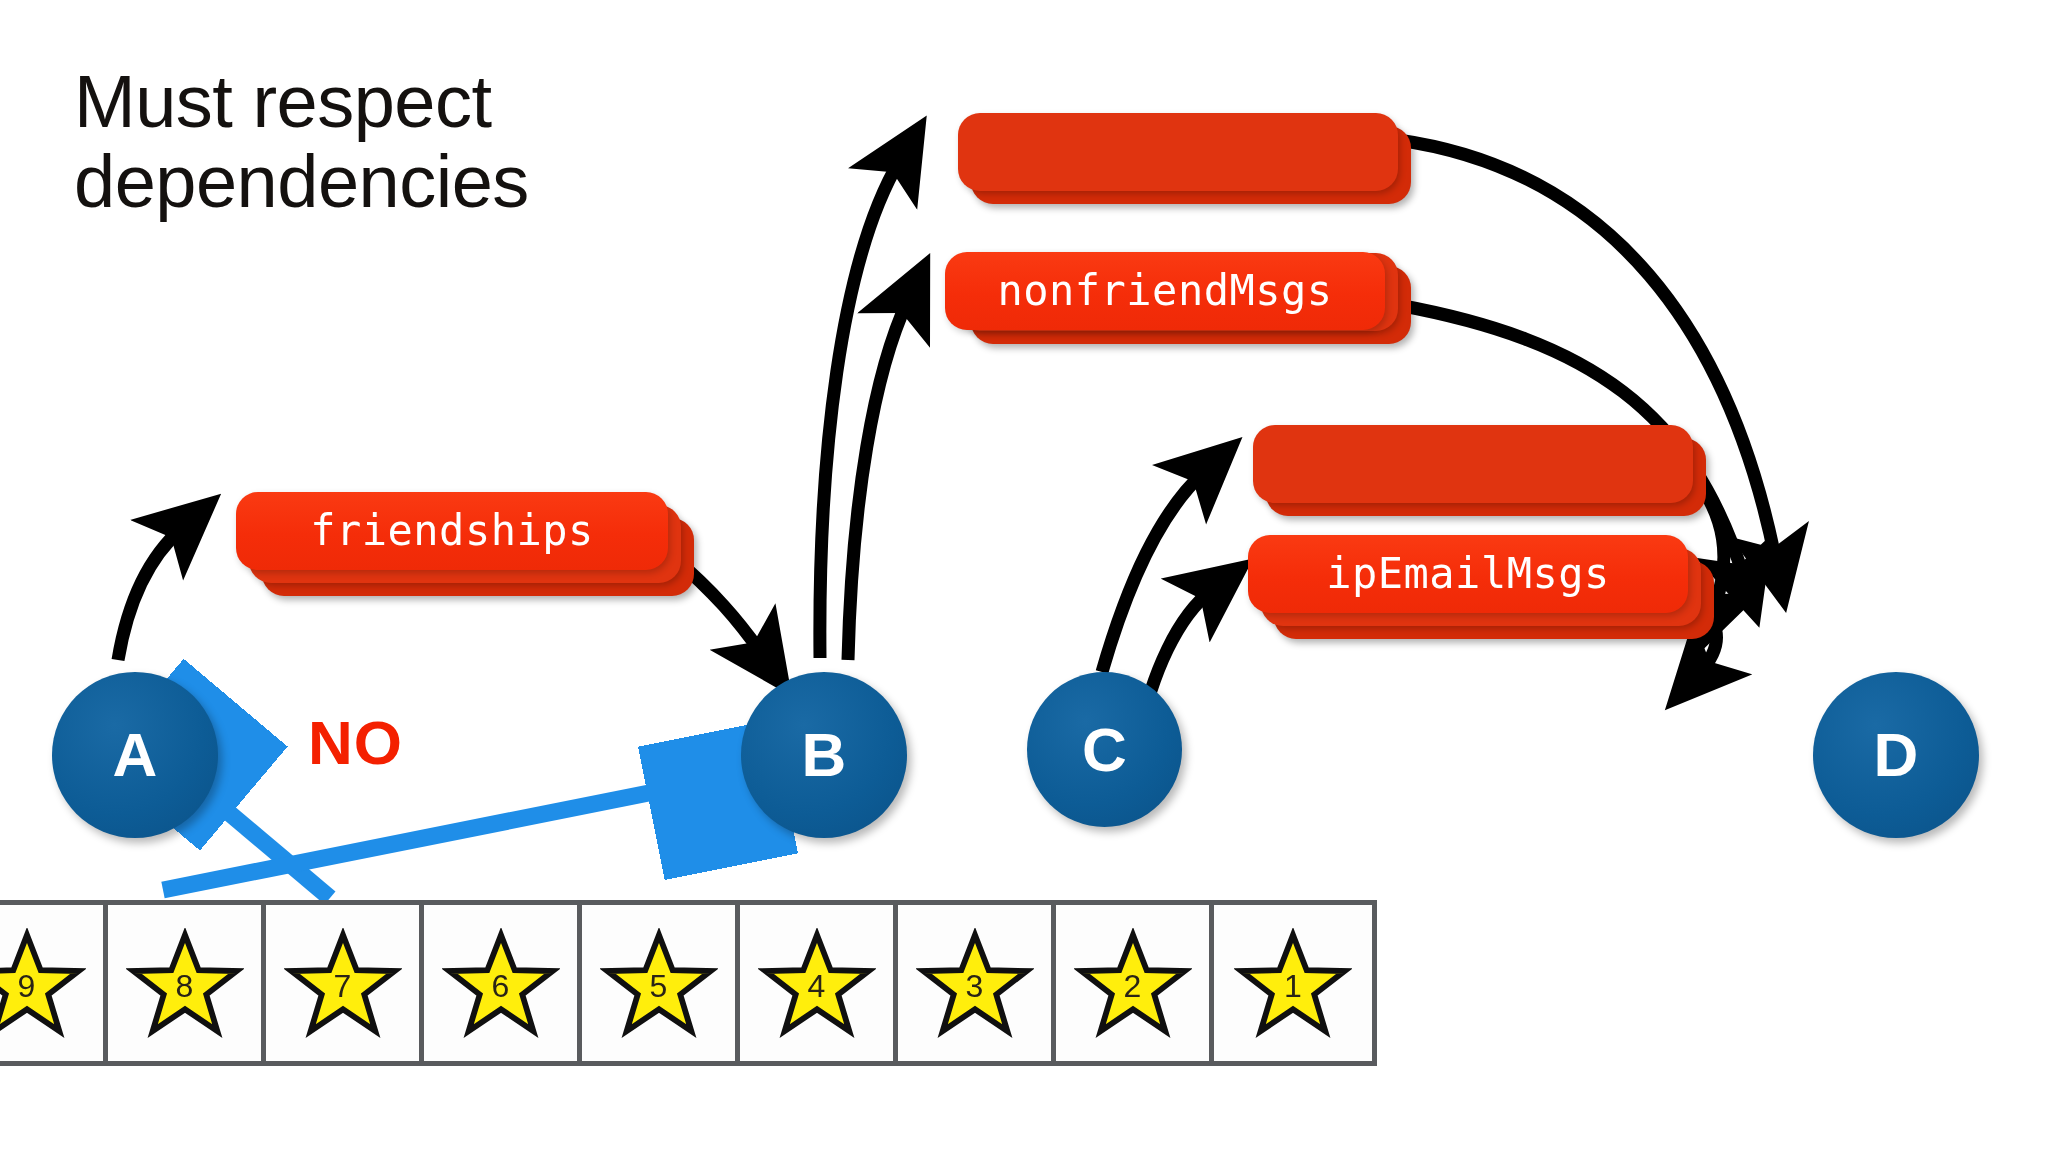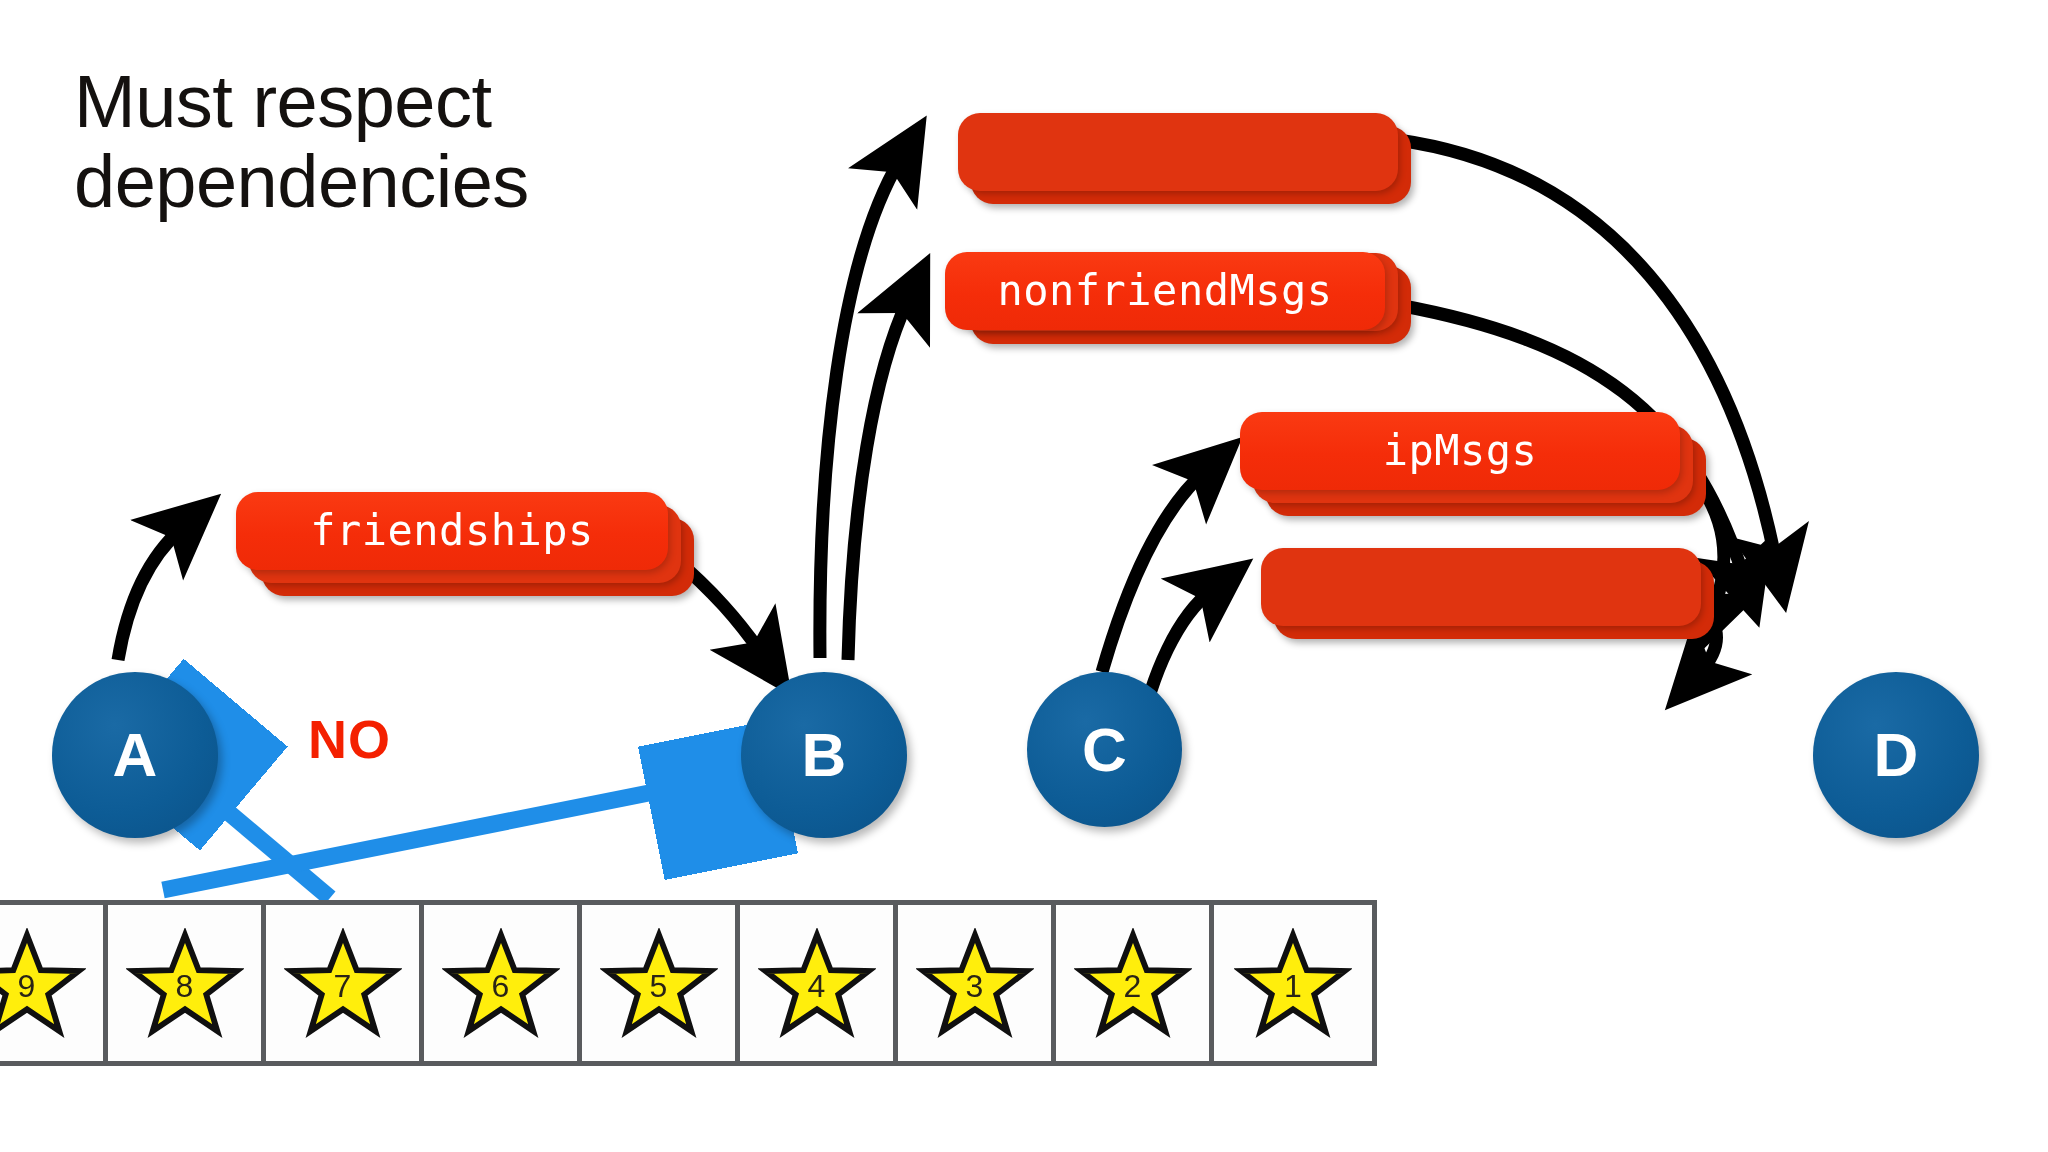--- a/index.html
+++ b/index.html
@@ -97,21 +97,21 @@
     line-height: 1;
   }
 
   
   #no-label {
     position: absolute;
     left: 308px;
     top: 712px;
     font-family: "Liberation Sans", sans-serif;
     font-weight: bold;
-    font-size: 54px;
+    font-size: 62px;
     color: #f42000;
     letter-spacing: 1px;
     line-height: 1;
   }
 
   
   #star-strip {
     position: absolute;
     left: -55px;
     top: 900px;
@@ -217,27 +217,27 @@
       <div class="tablestack" style="left: 945px; top: 240px; width: 470px; height: 108px;">
         <div class="layer l3" style="width: 440px; height: 78px;"></div>
         <div class="layer l2" style="width: 440px; height: 78px;"></div>
         <div class="layer l1" style="width: 440px; height: 78px; margin-top: 12px;">
           <span class="lbl">nonfriendMsgs</span>
         </div>
       </div>
       <div class="tablestack" style="left: 1240px; top: 412px; width: 470px; height: 108px;">
         <div class="layer l3" style="width: 440px; height: 78px;"></div>
         <div class="layer l2" style="width: 440px; height: 78px;"></div>
-        <div class="layer l1" style="width: 440px; height: 78px;">
-          <span class="lbl">ipMsgs</span>
-        </div>
       </div>
       <div class="tablestack" style="left: 1248px; top: 535px; width: 470px; height: 108px;">
         <div class="layer l3" style="width: 440px; height: 78px;"></div>
         <div class="layer l2" style="width: 440px; height: 78px;"></div>
+        <div class="layer l1" style="width: 440px; height: 78px;">
+          <span class="lbl">ipEmailMsgs</span>
+        </div>
       </div>
     </div>
 
   <div id="nodes-host">
       <div class="node" style="left: 52px; top: 672px; width: 166px; height: 166px;">A</div>
       <div class="node" style="left: 741px; top: 672px; width: 166px; height: 166px;">B</div>
       <div class="node" style="left: 1027px; top: 672px; width: 155px; height: 155px;">C</div>
       <div class="node" style="left: 1813px; top: 672px; width: 166px; height: 166px;">D</div>
     </div>
 

